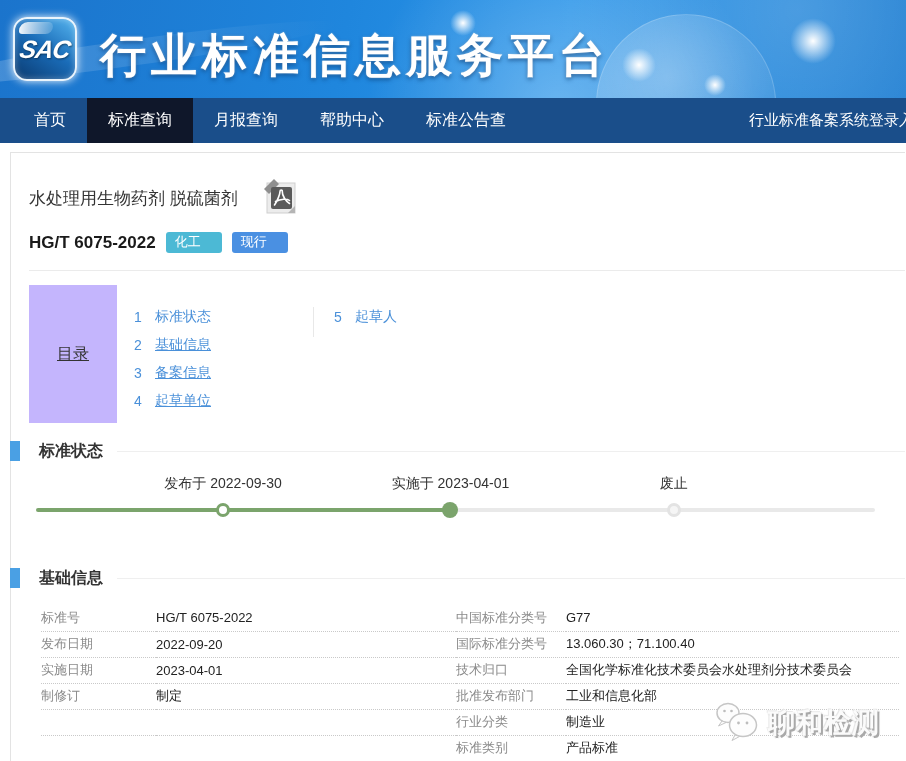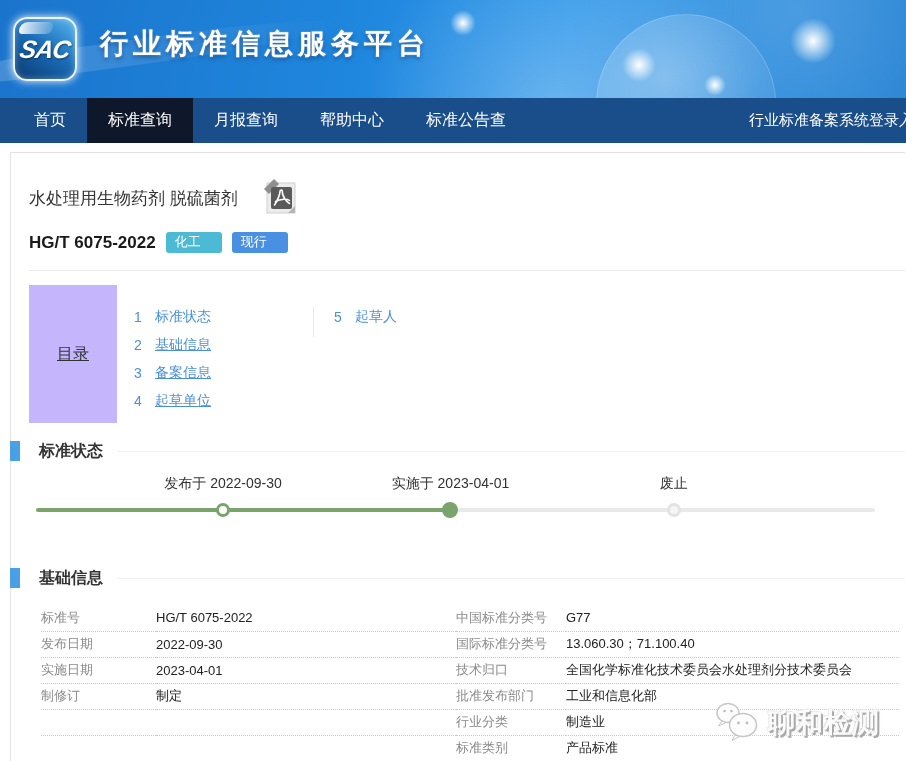--- a/index.html
+++ b/index.html
@@ -47,21 +47,21 @@
     border-radius:12px 6px 10px 4px;
     background:linear-gradient(90deg, rgba(255,255,255,0.95), rgba(255,255,255,0.15));
   }
   .logo-text {
     font-style:italic; font-weight:bold; font-size:25px; color:#fff;
     transform:skewX(-10deg); letter-spacing:-1px;
     text-shadow:1px 1px 2px rgba(0,0,0,0.45);
   }
   .site-title {
     position:absolute; left:100px; top:25px;
-    font-size:28px; font-weight:bold; color:#fff; letter-spacing:5px;
+    font-size:46px; font-weight:bold; color:#fff; letter-spacing:5px;
     text-shadow:0 2px 4px rgba(8,55,110,0.65), 0 0 2px rgba(255,255,255,0.55);
   }
 
   
   .nav {
     height:45px; background:#1a4e8a; display:flex; align-items:stretch;
     position:relative; color:#fff;
   }
   .nav-item {
     display:flex; align-items:center; padding:0 21px; font-size:16px; cursor:pointer;
@@ -261,21 +261,21 @@
   <table class="info-table">
     <tbody>
       <tr>
         <td class="ll">标准号</td>
         <td class="lv">HG/T 6075-2022</td>
         <td class="rl">中国标准分类号</td>
         <td class="rv">G77</td>
       </tr>
       <tr>
         <td class="ll">发布日期</td>
-        <td class="lv">2022-09-30</td>
+        <td class="lv">2022-09-20</td>
         <td class="rl">国际标准分类号</td>
         <td class="rv">13.060.30；71.100.40</td>
       </tr>
       <tr>
         <td class="ll">实施日期</td>
         <td class="lv">2023-04-01</td>
         <td class="rl">技术归口</td>
         <td class="rv">全国化学标准化技术委员会水处理剂分技术委员会</td>
       </tr>
       <tr>

